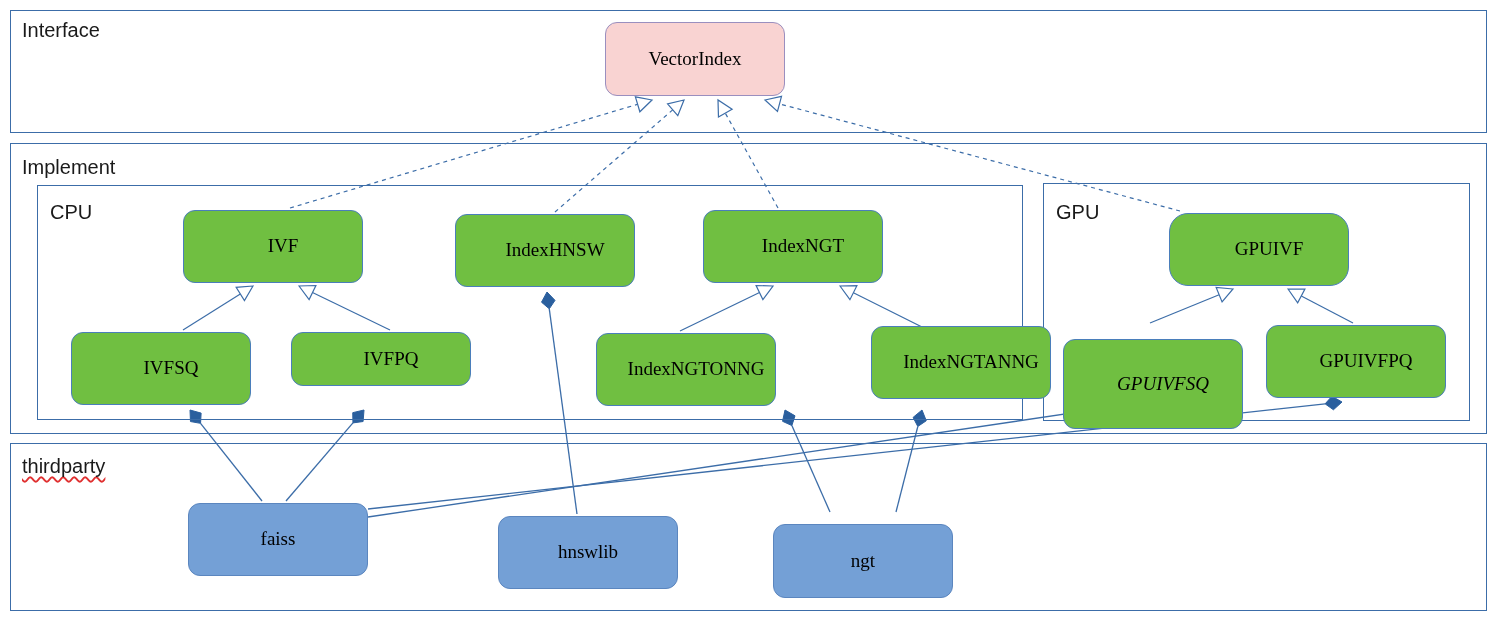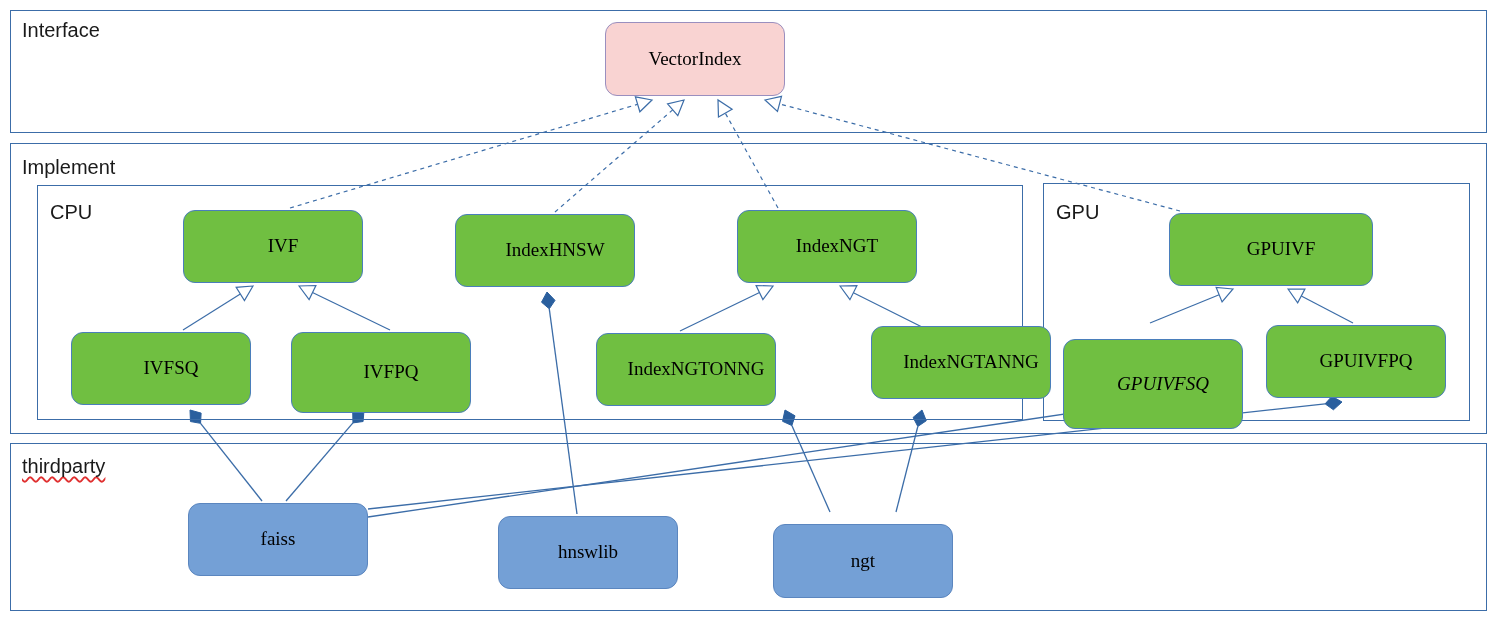--- a/index.html
+++ b/index.html
@@ -152,30 +152,30 @@
   <div id="nodes-layer">
       <div class="node iface" style="left: 605px; top: 22px; width: 180px; height: 74px; background: rgb(249, 211, 210); border-color: rgb(154, 143, 191);">
         <span>VectorIndex</span>
       </div>
       <div class="node impl" style="left: 183px; top: 210px; width: 180px; height: 73px; background: rgb(112, 191, 65); border-color: rgb(74, 126, 187);">
         <span>IVF</span>
       </div>
       <div class="node impl" style="left: 455px; top: 214px; width: 180px; height: 73px; background: rgb(112, 191, 65); border-color: rgb(74, 126, 187);">
         <span>IndexHNSW</span>
       </div>
-      <div class="node impl" style="left: 703px; top: 210px; width: 180px; height: 73px; background: rgb(112, 191, 65); border-color: rgb(74, 126, 187); margin-left: 34px;">
+      <div class="node impl" style="left: 703px; top: 210px; width: 180px; height: 73px; background: rgb(112, 191, 65); border-color: rgb(74, 126, 187);">
         <span>IndexNGT</span>
       </div>
-      <div class="node impl" style="left: 1169px; top: 213px; width: 204px; height: 73px; background: rgb(112, 191, 65); border-color: rgb(74, 126, 187);">
+      <div class="node impl" style="left: 1169px; top: 213px; width: 180px; height: 73px; background: rgb(112, 191, 65); border-color: rgb(74, 126, 187); border-radius: 19px;">
         <span>GPUIVF</span>
       </div>
       <div class="node impl" style="left: 71px; top: 332px; width: 180px; height: 73px; background: rgb(112, 191, 65); border-color: rgb(74, 126, 187);">
         <span>IVFSQ</span>
       </div>
-      <div class="node impl" style="left: 291px; top: 332px; width: 180px; height: 81px; background: rgb(112, 191, 65); border-color: rgb(74, 126, 187); text-align: center;">
+      <div class="node impl" style="left: 291px; top: 332px; width: 180px; height: 54px; background: rgb(112, 191, 65); border-color: rgb(74, 126, 187); text-align: center;">
         <span>IVFPQ</span>
       </div>
       <div class="node impl" style="left: 596px; top: 333px; width: 180px; height: 73px; background: rgb(112, 191, 65); border-color: rgb(74, 126, 187);">
         <span>IndexNGTONNG</span>
       </div>
       <div class="node impl" style="left: 827px; top: 326px; width: 180px; height: 73px; background: rgb(112, 191, 65); border-color: rgb(74, 126, 187); margin-left: 44px;">
         <span>IndexNGTANNG</span>
       </div>
       <div class="node impl" style="left: 1063px; top: 339px; width: 180px; height: 90px; background: rgb(112, 191, 65); border-color: rgb(74, 126, 187); font-style: italic;">
         <span>GPUIVFSQ</span>

